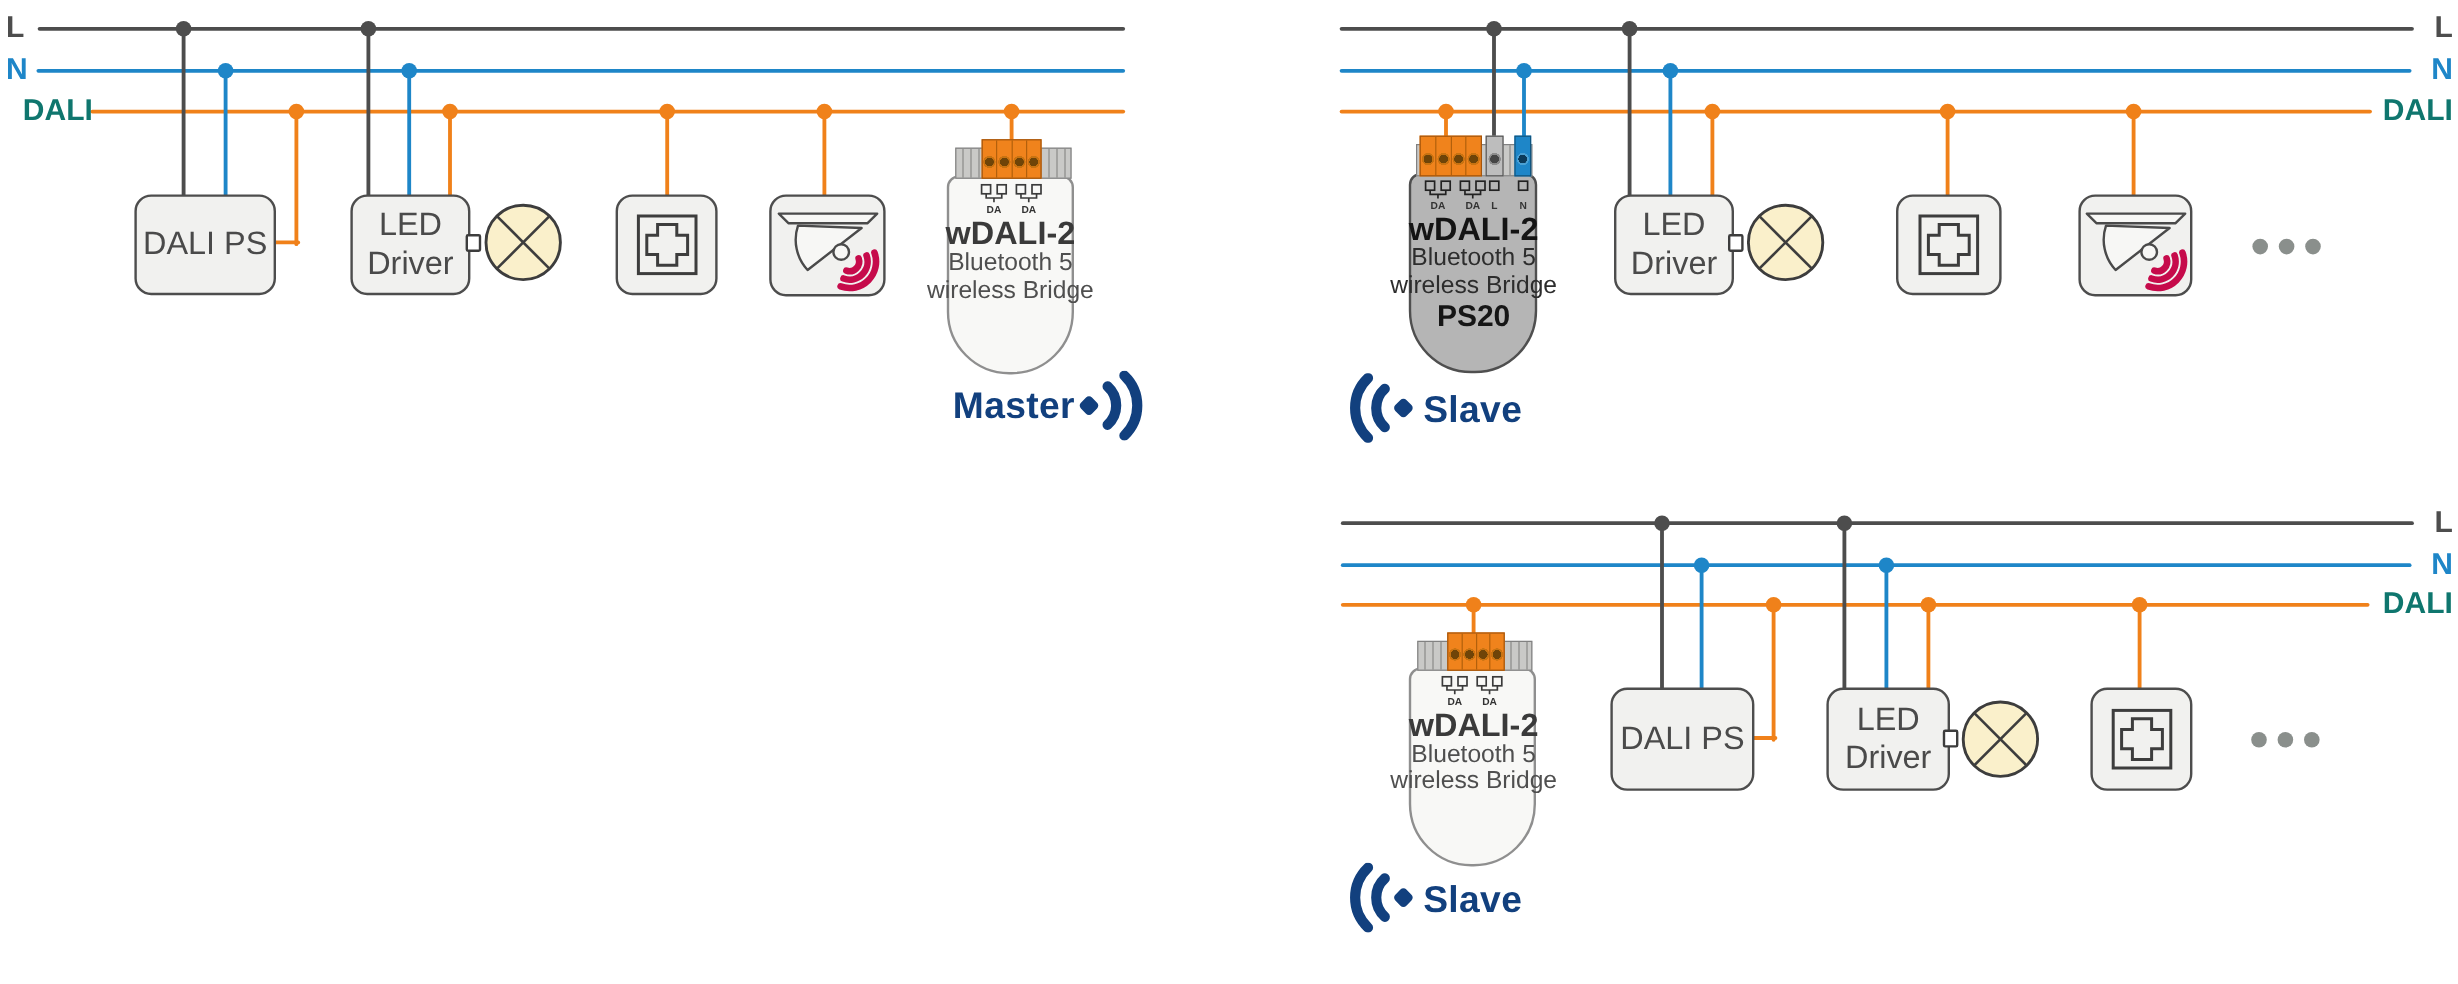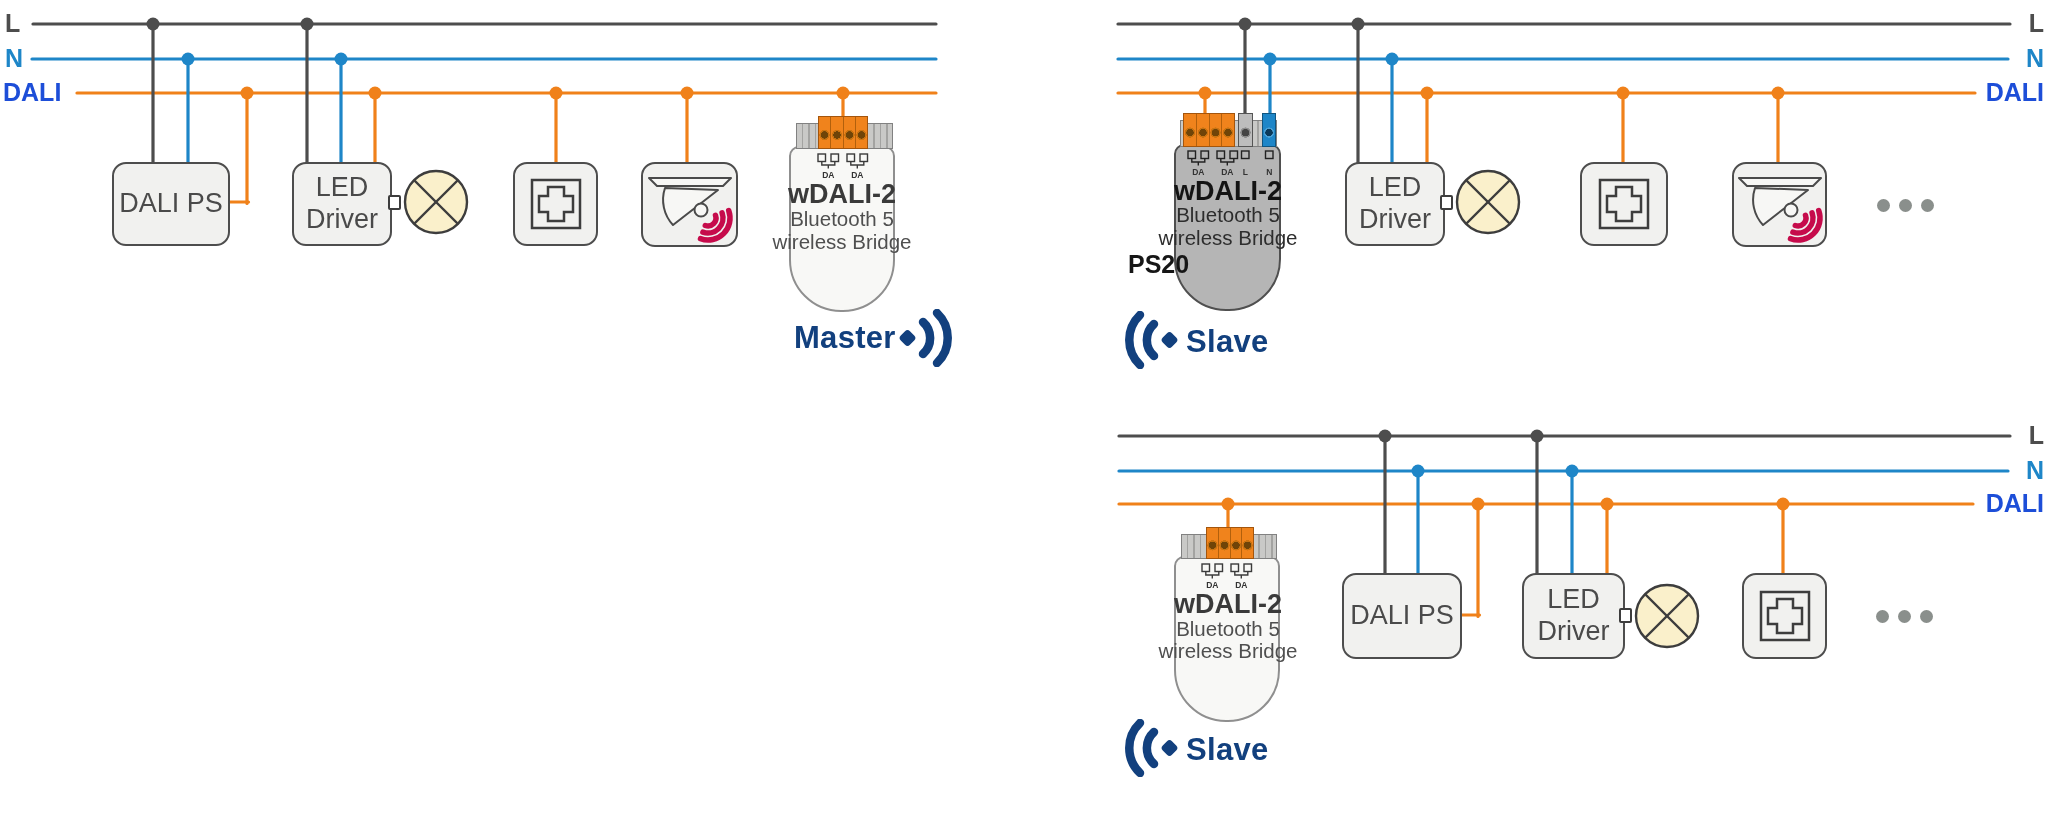--- a/index.html
+++ b/index.html
@@ -6,21 +6,21 @@
   .canvas{
     position:relative;width:2048px;height:820px;background:#ffffff;overflow:hidden;
     font-family:"Liberation Sans",sans-serif;
   }
   .wires{position:absolute;left:0;top:0;}
   .wires line{stroke-width:3.2px;stroke-linecap:round;}
   .sl{stroke:#4d4d4d;} .sn{stroke:#1e86c8;} .sd{stroke:#f0811a;}
   .fl{fill:#4d4d4d;} .fn{fill:#1e86c8;} .fd{fill:#f0811a;}
 
   .bus-label{position:absolute;font-size:25px;font-weight:700;line-height:1;transform:translateY(-52%);white-space:nowrap;}
-  .lab-l{color:#4d4d4d;} .lab-n{color:#1e86c8;} .lab-d{color:#1d4ed8;}
+  .lab-l{color:#4d4d4d;} .lab-n{color:#1e86c8;} .lab-d{color:#0f766e;margin-left:16px;}
   .r-align{text-align:right;}
 
   .box{
     position:absolute;background:#f1f1ef;border:2.5px solid #4d4d4d;border-radius:14px;
     display:flex;align-items:center;justify-content:center;text-align:center;
     color:#4a4a4a;font-size:27px;line-height:1.18;box-sizing:border-box;padding:2px;
   }
   .iconbox{padding:0;}
 
   .bridge-body{position:absolute;background:#f8f8f6;border:2px solid #8f8f8f;border-radius:10px 10px 52px 52px;box-sizing:border-box;}
@@ -30,21 +30,21 @@
   .t-orange{position:absolute;display:flex;box-sizing:border-box;background:#f0831c;border:1.5px solid #a4550c;}
   .t-orange .cell{flex:1;border-right:1.5px solid #b2600c;
     background:radial-gradient(circle at 50% 58%, #6f4408 0 3.6px, #c97311 3.7px 5px, rgba(0,0,0,0) 5.2px);}
   .t-orange .cell:last-child{border-right:none;}
   .t-one{position:absolute;box-sizing:border-box;border:1.5px solid #555555;}
   .t-one.grayc{background:#bdbdbd radial-gradient(circle at 50% 58%, #454545 0 3.6px, #8c8c8c 3.7px 5px, rgba(0,0,0,0) 5.2px);}
   .t-one.bluec{background:#1e86c8 radial-gradient(circle at 50% 58%, #0b3a5a 0 3.6px, #4aa0d4 3.7px 5px, rgba(0,0,0,0) 5.2px);border-color:#11557f;}
 
   .bt-name{position:absolute;width:200px;text-align:center;font-weight:700;font-size:27px;color:#3a3a3a;line-height:1;}
   .bt-sub{position:absolute;width:220px;text-align:center;font-size:20.5px;color:#4f4f4f;line-height:1;}
-  .bt-model{position:absolute;width:200px;text-align:left;font-weight:700;font-size:25px;color:#161616;line-height:1;}
+  .bt-model{position:absolute;width:200px;text-align:center;font-weight:700;font-size:25px;color:#161616;line-height:1;}
   .on-gray .bt-name{color:#141414;} .on-gray .bt-sub{color:#2d2d2d;}
 
   .badge-label{position:absolute;font-size:31px;font-weight:700;color:#12407e;line-height:1;letter-spacing:0.3px;}
 
   .lamp-conn{position:absolute;width:13px;height:15px;background:#ffffff;border:2.4px solid #3d3d3d;border-radius:2px;box-sizing:border-box;}
   .icon-svg{position:absolute;}
   .port-t{font-size:8.5px;font-weight:700;fill:#333333;text-anchor:middle;font-family:"Liberation Sans",sans-serif;}
 
   .dots{position:absolute;display:flex;gap:9px;}
   .dot{width:13px;height:13px;border-radius:50%;background:#8a8f8c;}

